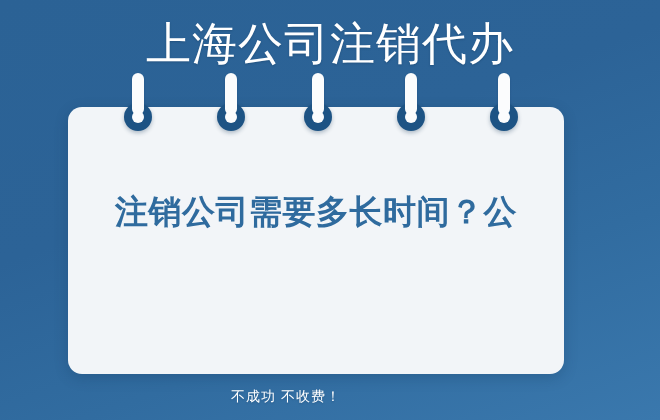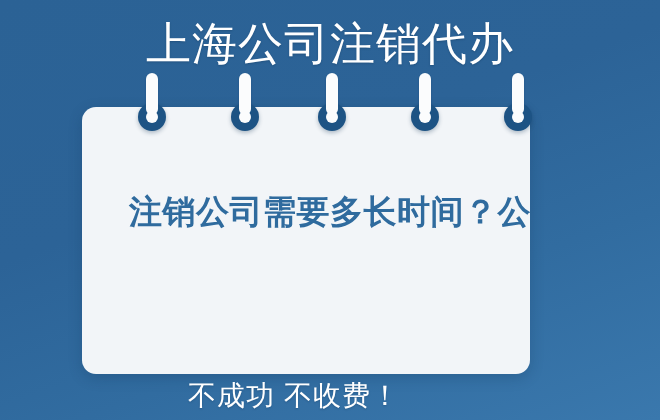--- a/index.html
+++ b/index.html
@@ -33,23 +33,23 @@
     line-height: 62px;
     letter-spacing: 1px;
     font-weight: 400;
     white-space: nowrap;
     text-shadow: 0 1px 2px rgba(10,40,70,0.28);
   }
 
   
   #card {
     position: absolute;
-    left: 82px;
+    left: 68px;
     top: 107px;
-    width: 448px;
+    width: 496px;
     height: 267px;
     background: #f2f5f8;
     border-radius: 14px;
     box-shadow: 0 4px 14px rgba(12,45,78,0.22);
   }
 
   #headline {
     position: absolute;
     left: 30px;
     top: 82px;
@@ -105,26 +105,26 @@
     top: 8px;
     width: 12px;
     height: 34px;
     background: #fbfcfd;
     border-radius: 6px;
   }
 
   
   #footer {
     position: absolute;
-    left: 8px;
+    left: 0;
     top: 381px;
     width: 572px;
     text-align: center;
     color: #ffffff;
-    font-size: 28px;
+    font-size: 14px;
     line-height: 30px;
     letter-spacing: 1px;
     white-space: nowrap;
     text-shadow: 0 1px 2px rgba(10,40,70,0.25);
   }
 </style>
 </head>
 <body>
 
 <div id="poster">

